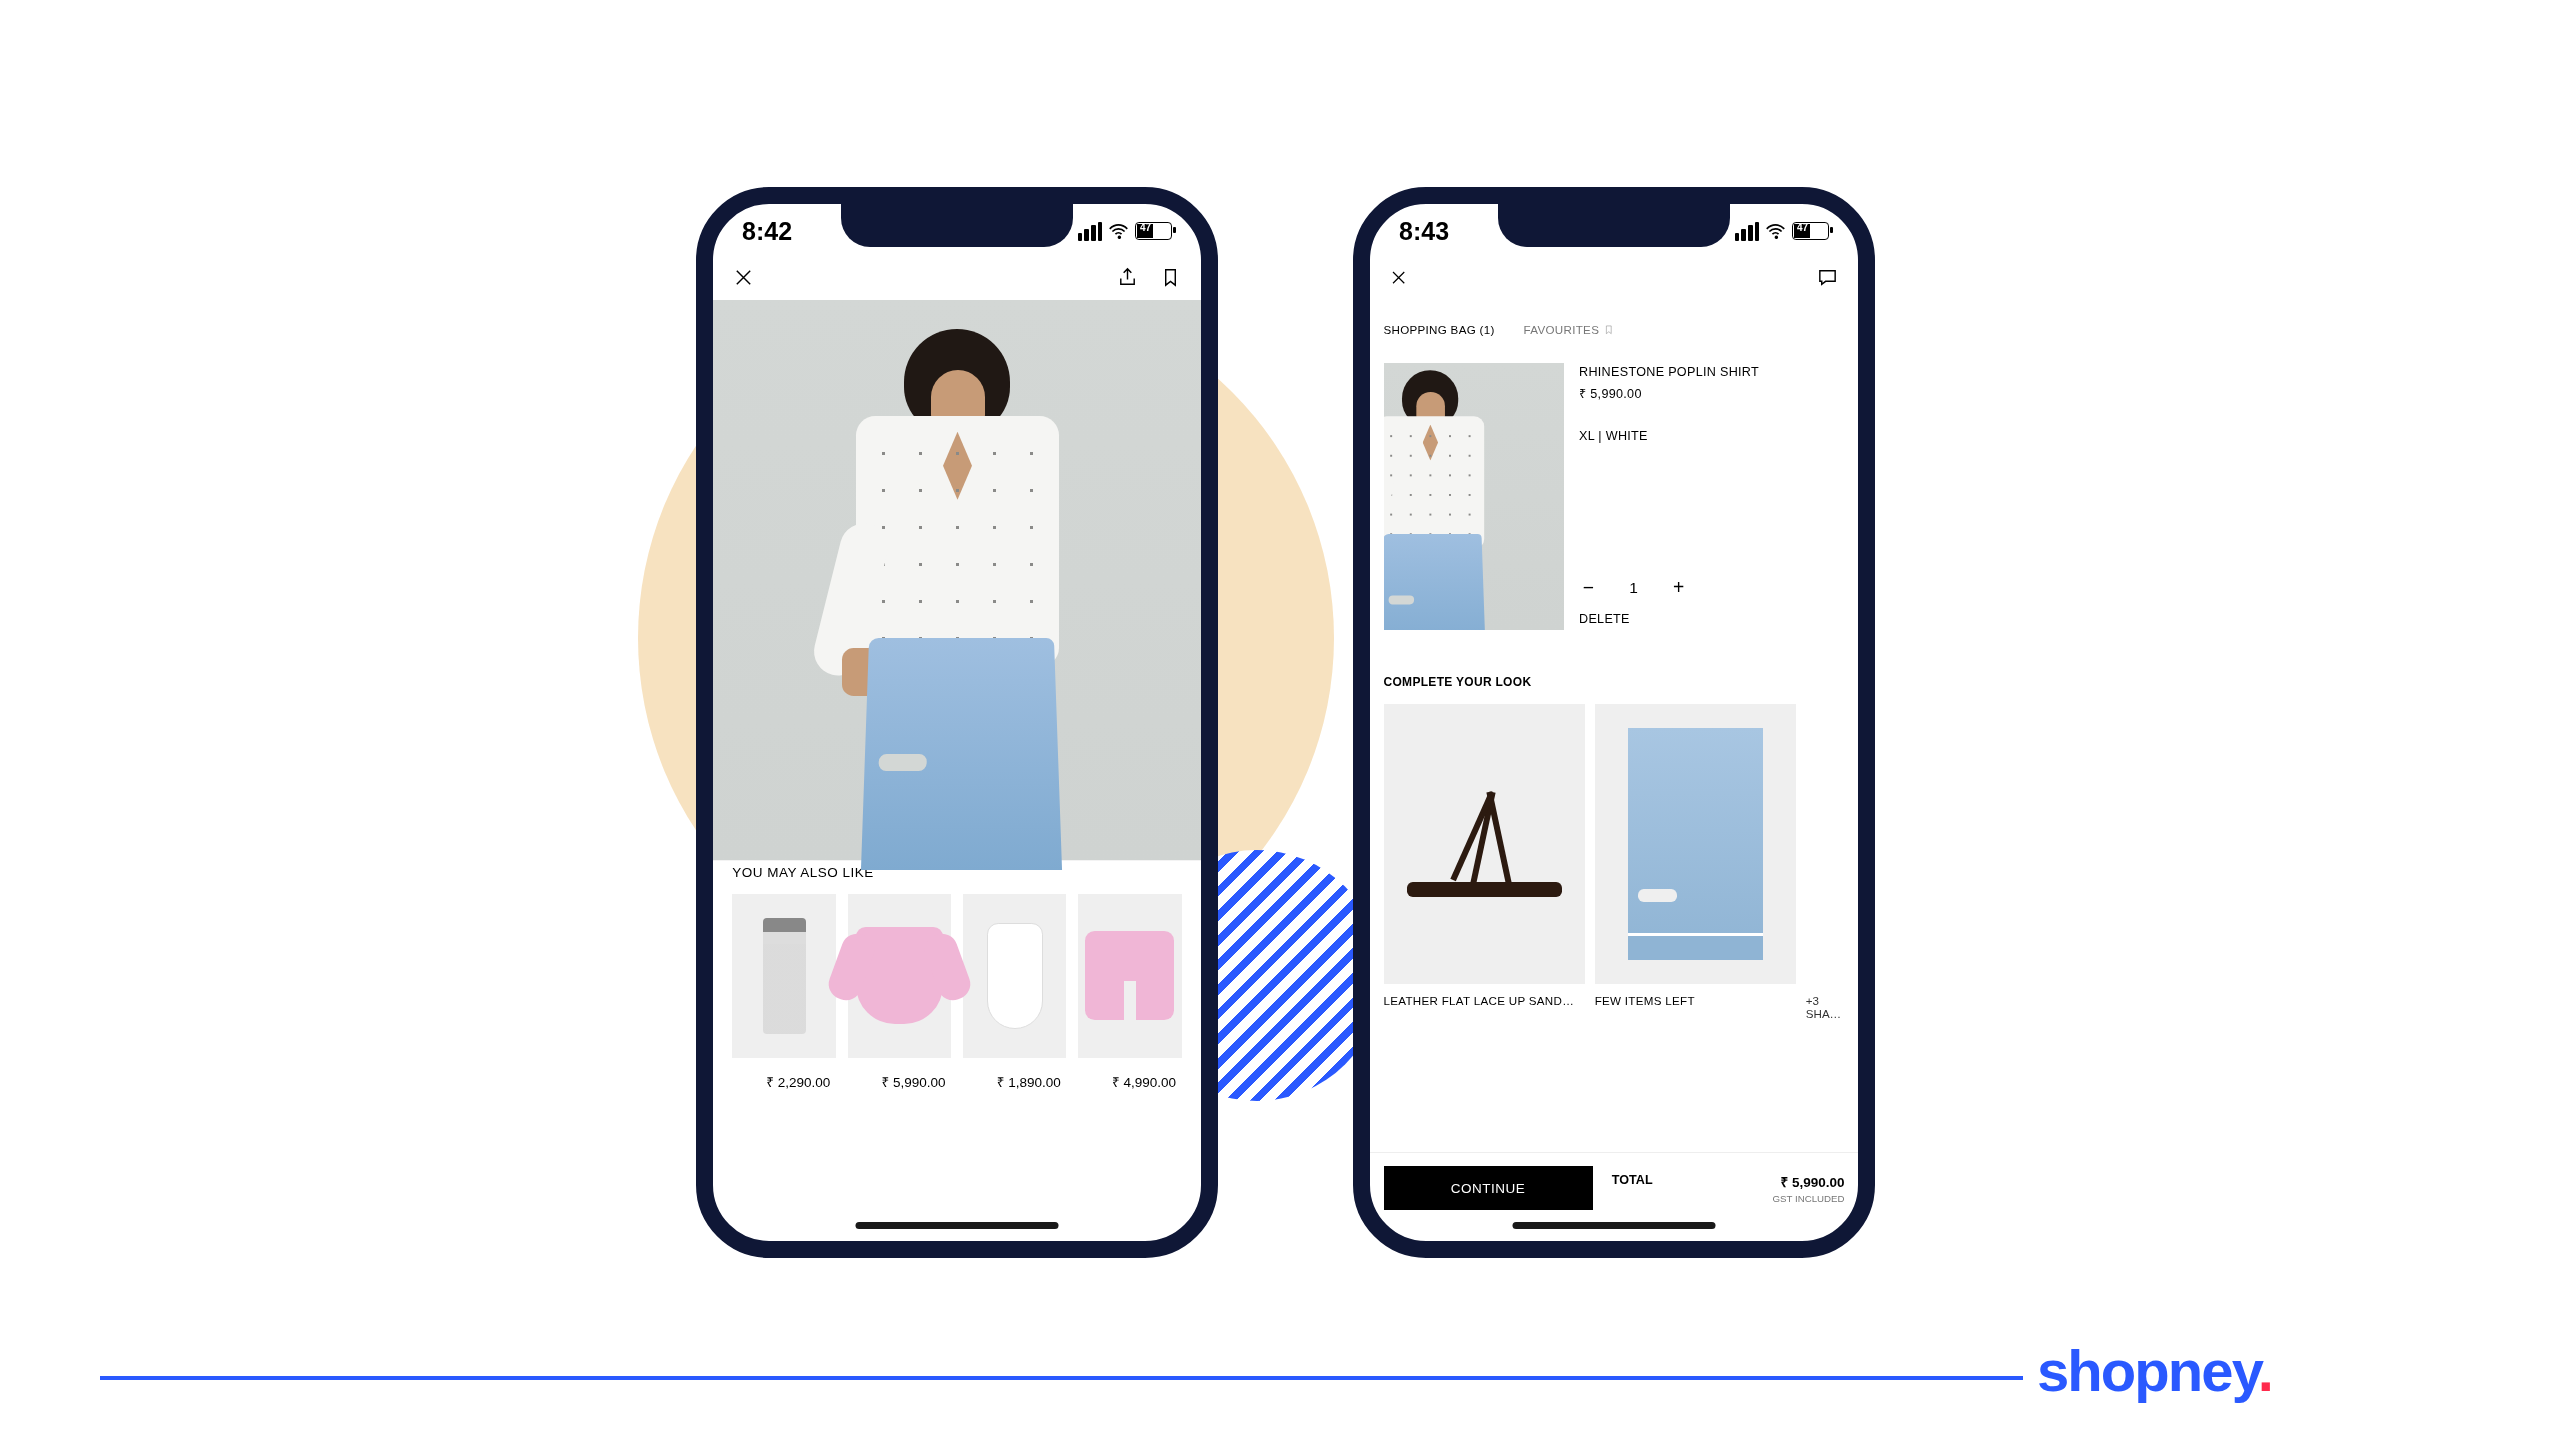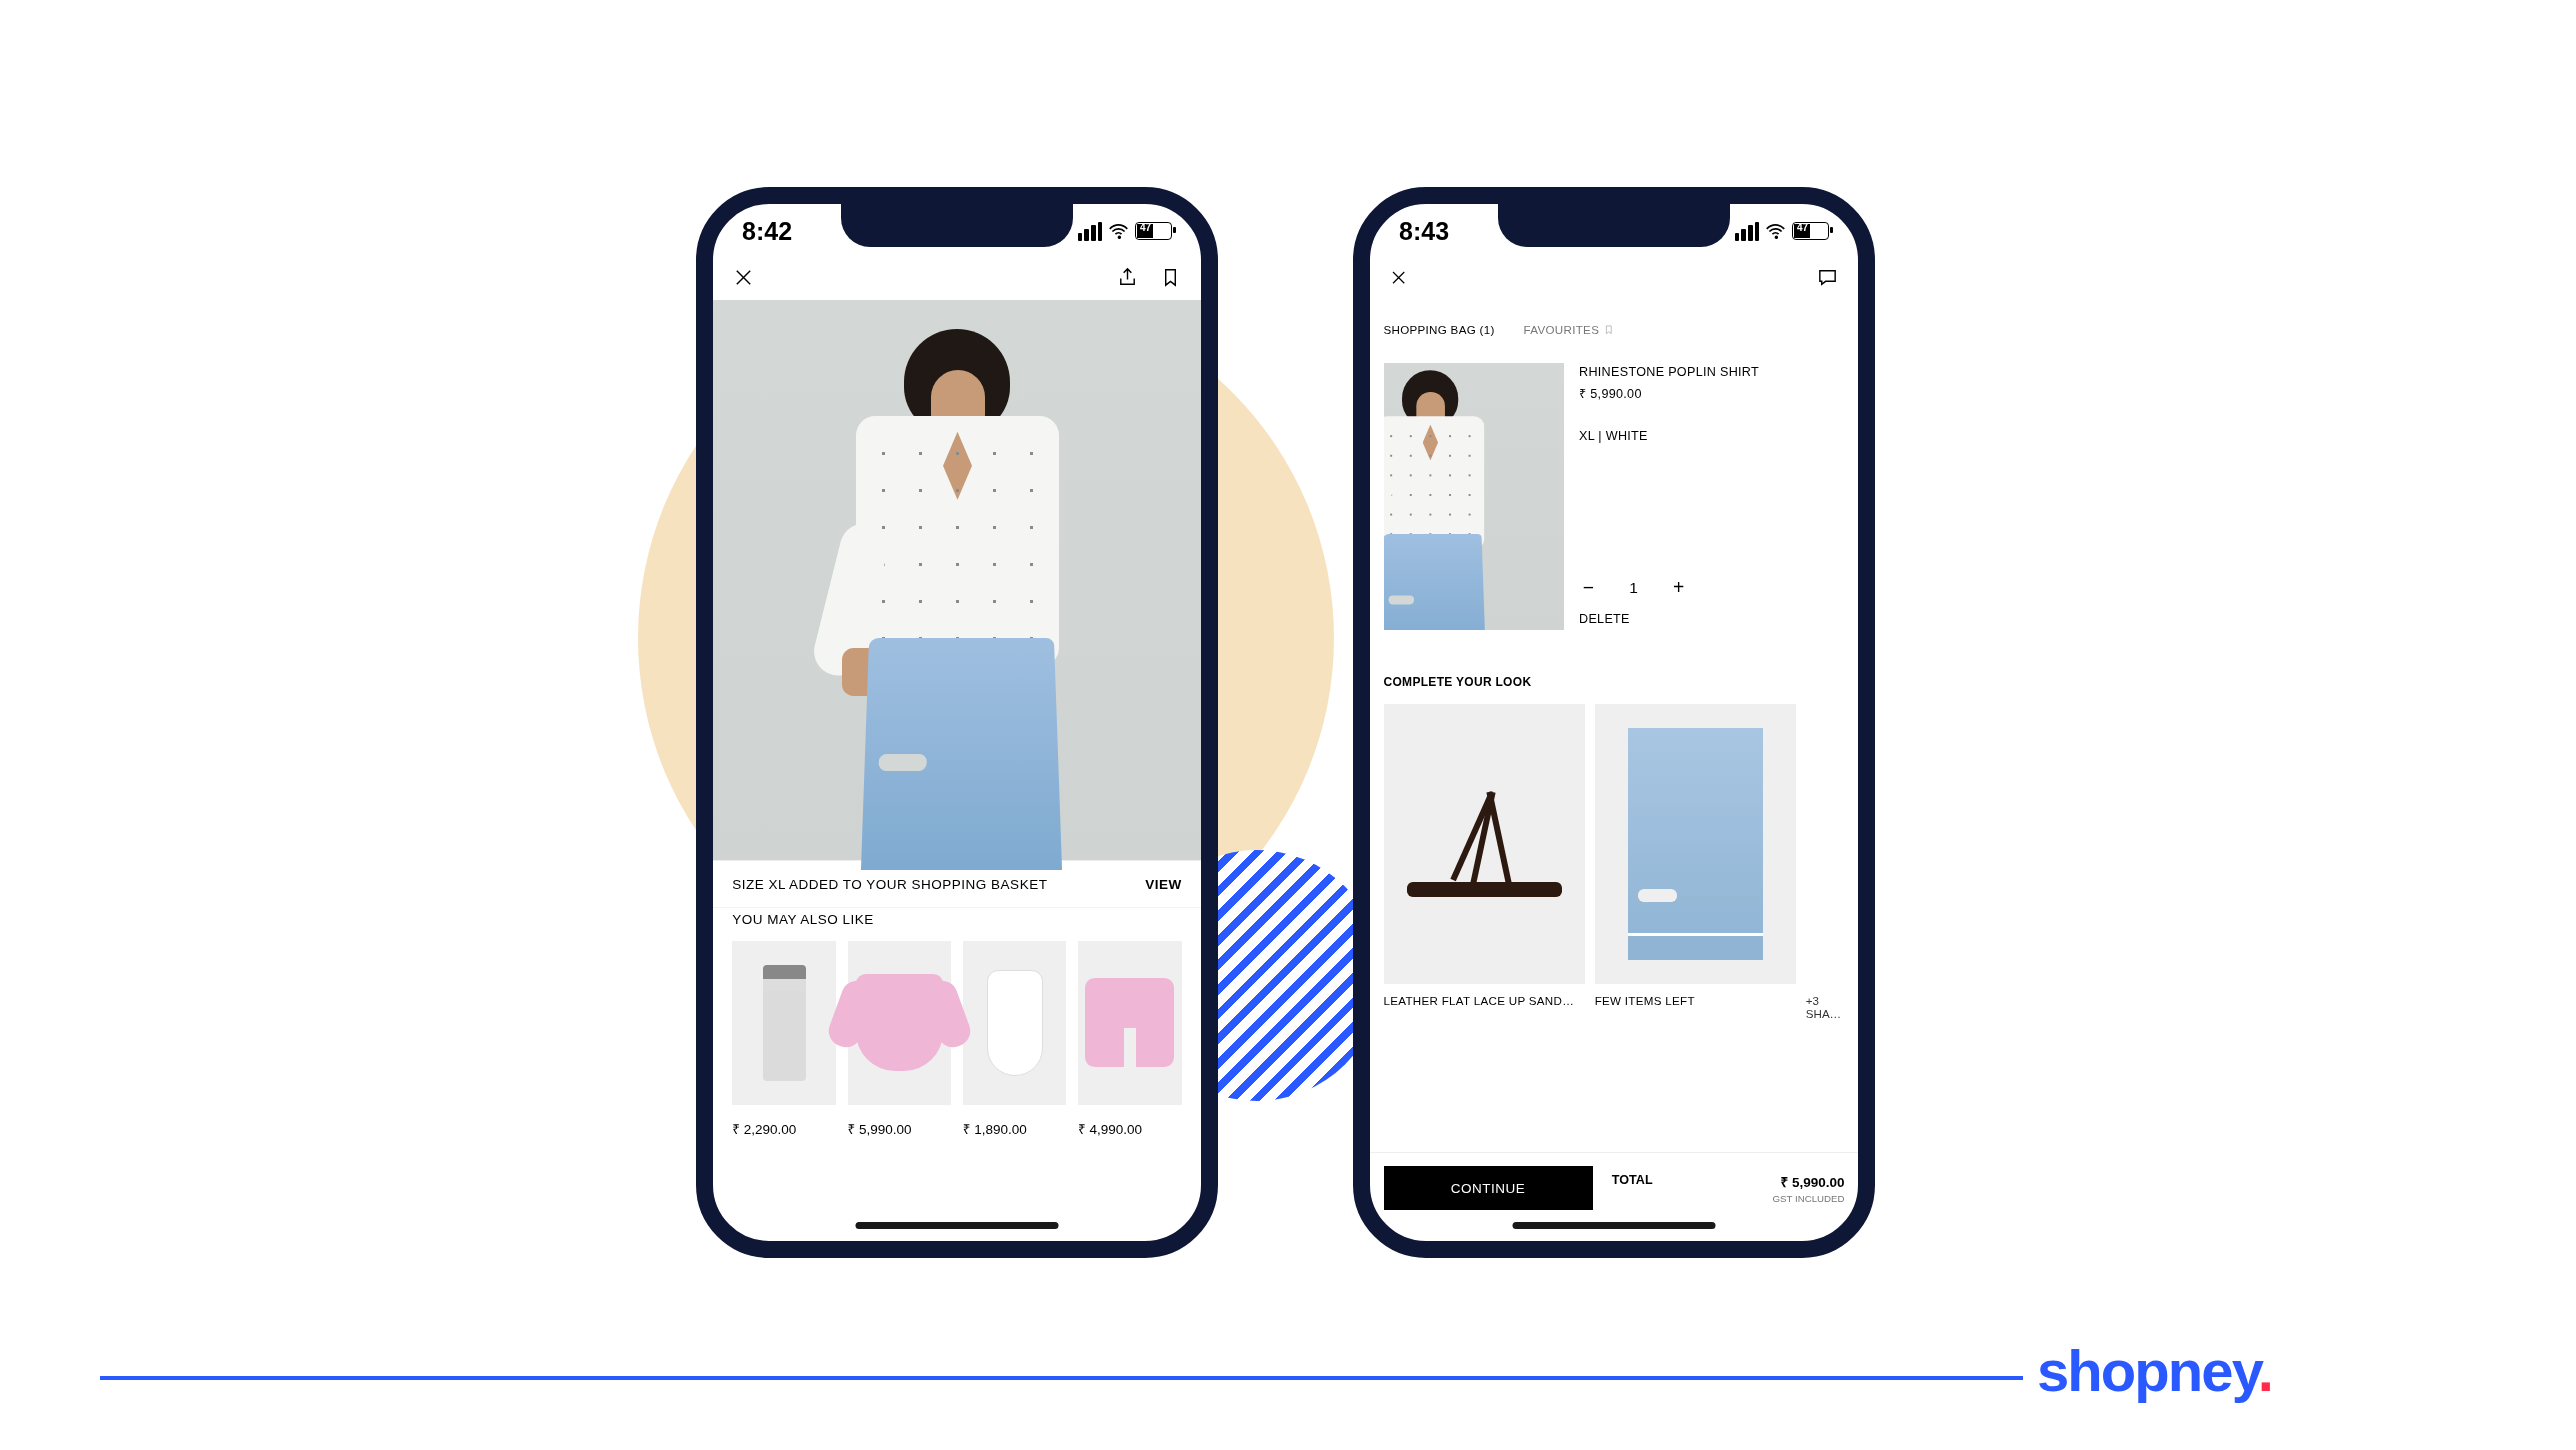--- a/index.html
+++ b/index.html
@@ -52,21 +52,21 @@
   .model .leg.l{ left:0; border-radius:9.7px 5.8px 0 0; transform:skewX(-2deg);}
   .model .leg.r{ right:0; border-radius:3.9px 7.7px 0 0; transform:skewX(2deg);}
   .model .rip{ position:absolute; top:116px; left:13.5px; width:48px; height:17.4px; background:#d3d7d5; border-radius:7.7px;}
 
   .added-bar { display:flex; justify-content:space-between; align-items:center; padding:15.5px 19.3px; font-size:13.5px; letter-spacing:0.5px; border-top:1px solid #eee;}
   .section-title { font-size:13.5px; letter-spacing:0.5px; padding:3.9px 19.3px 13.5px; border-top:1px solid #f3f3f3;}
 
   .recs { display:flex; gap:11.6px; padding:0 19.3px; }
   .rec { width:115px; }
   .rec .thumb{ height:164px; background:#efefef; display:flex; align-items:center; justify-content:center;}
-  .rec .price{ font-size:13.5px; padding-top:15.5px;}
+  .rec .price{ font-size:13.5px; padding-top:15.5px;margin-left:34px;}
   .perfume { width:43px; height:116px; background:linear-gradient(#888 0 12%, #ddd 12% 22%, rgba(200,200,200,.5) 22% 100%); border-radius:3.9px;}
   .pinkshirt { width:87px; height:97px; background:#f0b6d6; border-radius:9.7px 9.7px 39px 39px; position:relative;}
   .pinkshirt::before,.pinkshirt::after{content:""; position:absolute; top:5.8px; width:33px; height:68px; background:#f0b6d6; border-radius:15.5px;}
   .pinkshirt::before{left:-21px; transform:rotate(20deg);} .pinkshirt::after{right:-21px; transform:rotate(-20deg);}
   .bodysuit{ width:56px; height:106px; background:#fff; border:1px solid #ddd; border-radius:11.6px 11.6px 29px 29px;}
   .pinkshort{ width:89px; height:89px; background:#f0b6d6; border-radius:9.7px; position:relative;}
   .pinkshort::after{content:"";position:absolute;left:39px;bottom:0;width:11.6px;height:39px;background:#efefef;}
 
   
   .icon-x.small{ width:19.3px; height:19.3px;}
@@ -164,24 +164,20 @@
           <div class="arm"></div>
             <div class="hand"></div>
           <div class="jeans">
               <div class="leg l">
                 <div class="rip"></div>
               </div>
               <div class="leg r"></div>
             </div>
         </div>
       </div>
-      <div class="added-bar">
-        <span>SIZE XL ADDED TO YOUR SHOPPING BASKET</span>
-        <span style="font-weight:700;">VIEW</span>
-      </div>
       <div class="section-title">YOU MAY ALSO LIKE</div>
       <div class="recs">
         <div class="rec">
           <div class="thumb">
               <div class="perfume"></div>
             </div>
           <div class="price">₹ 2,290.00</div>
         </div>
         <div class="rec">
           <div class="thumb">

